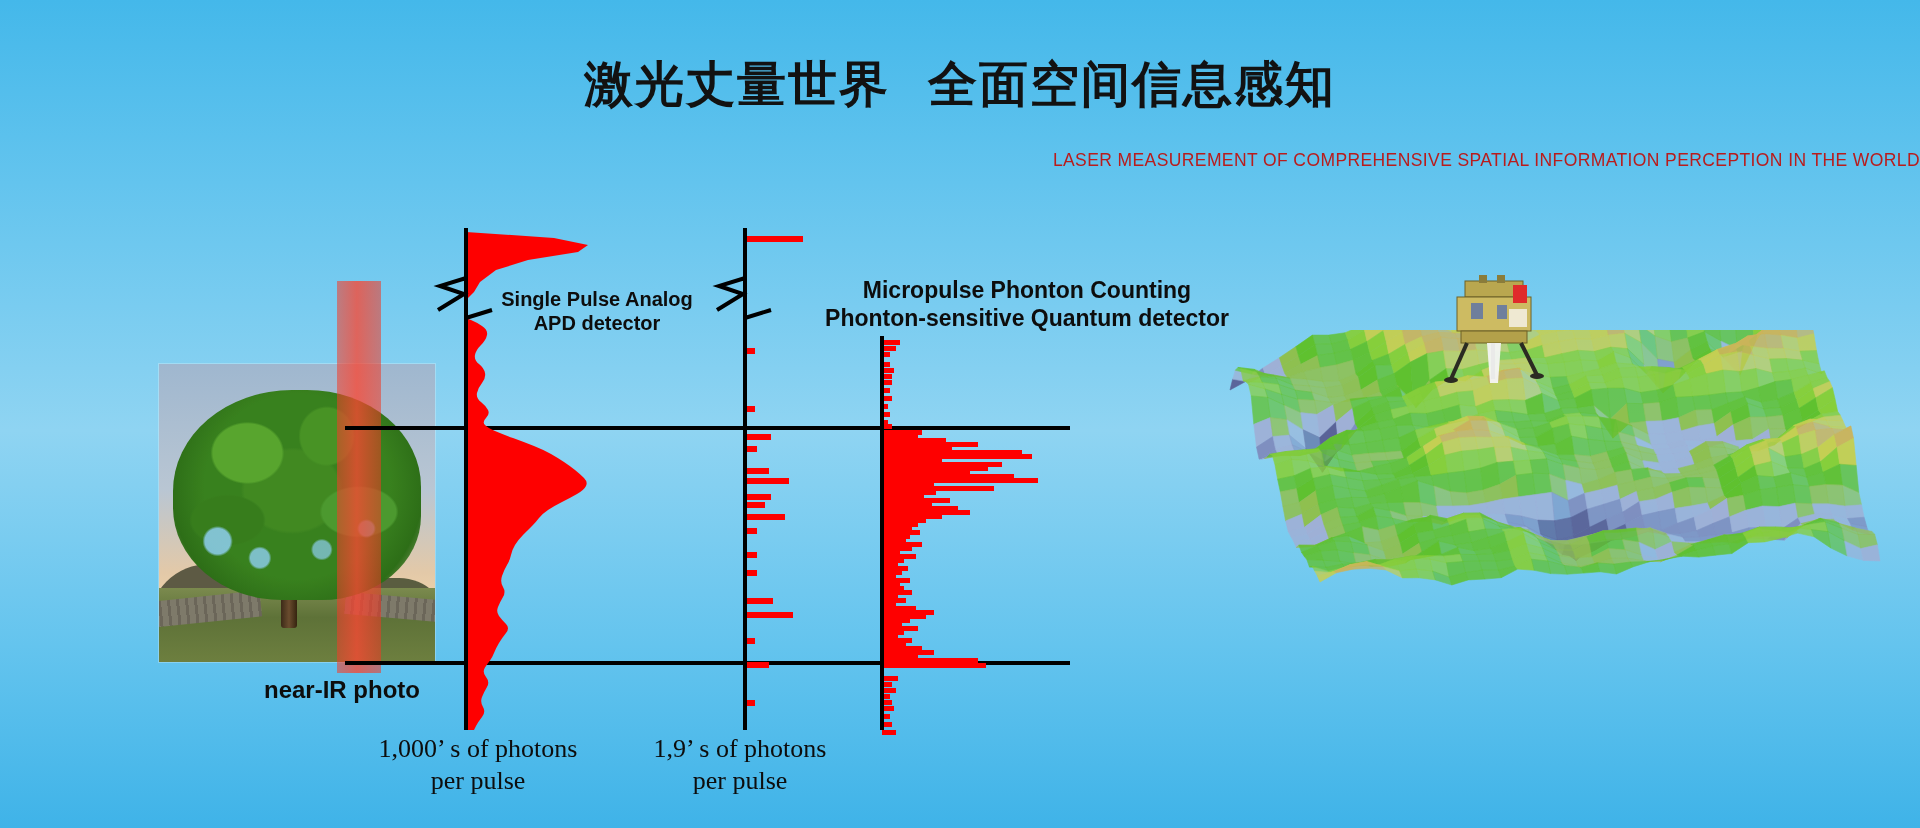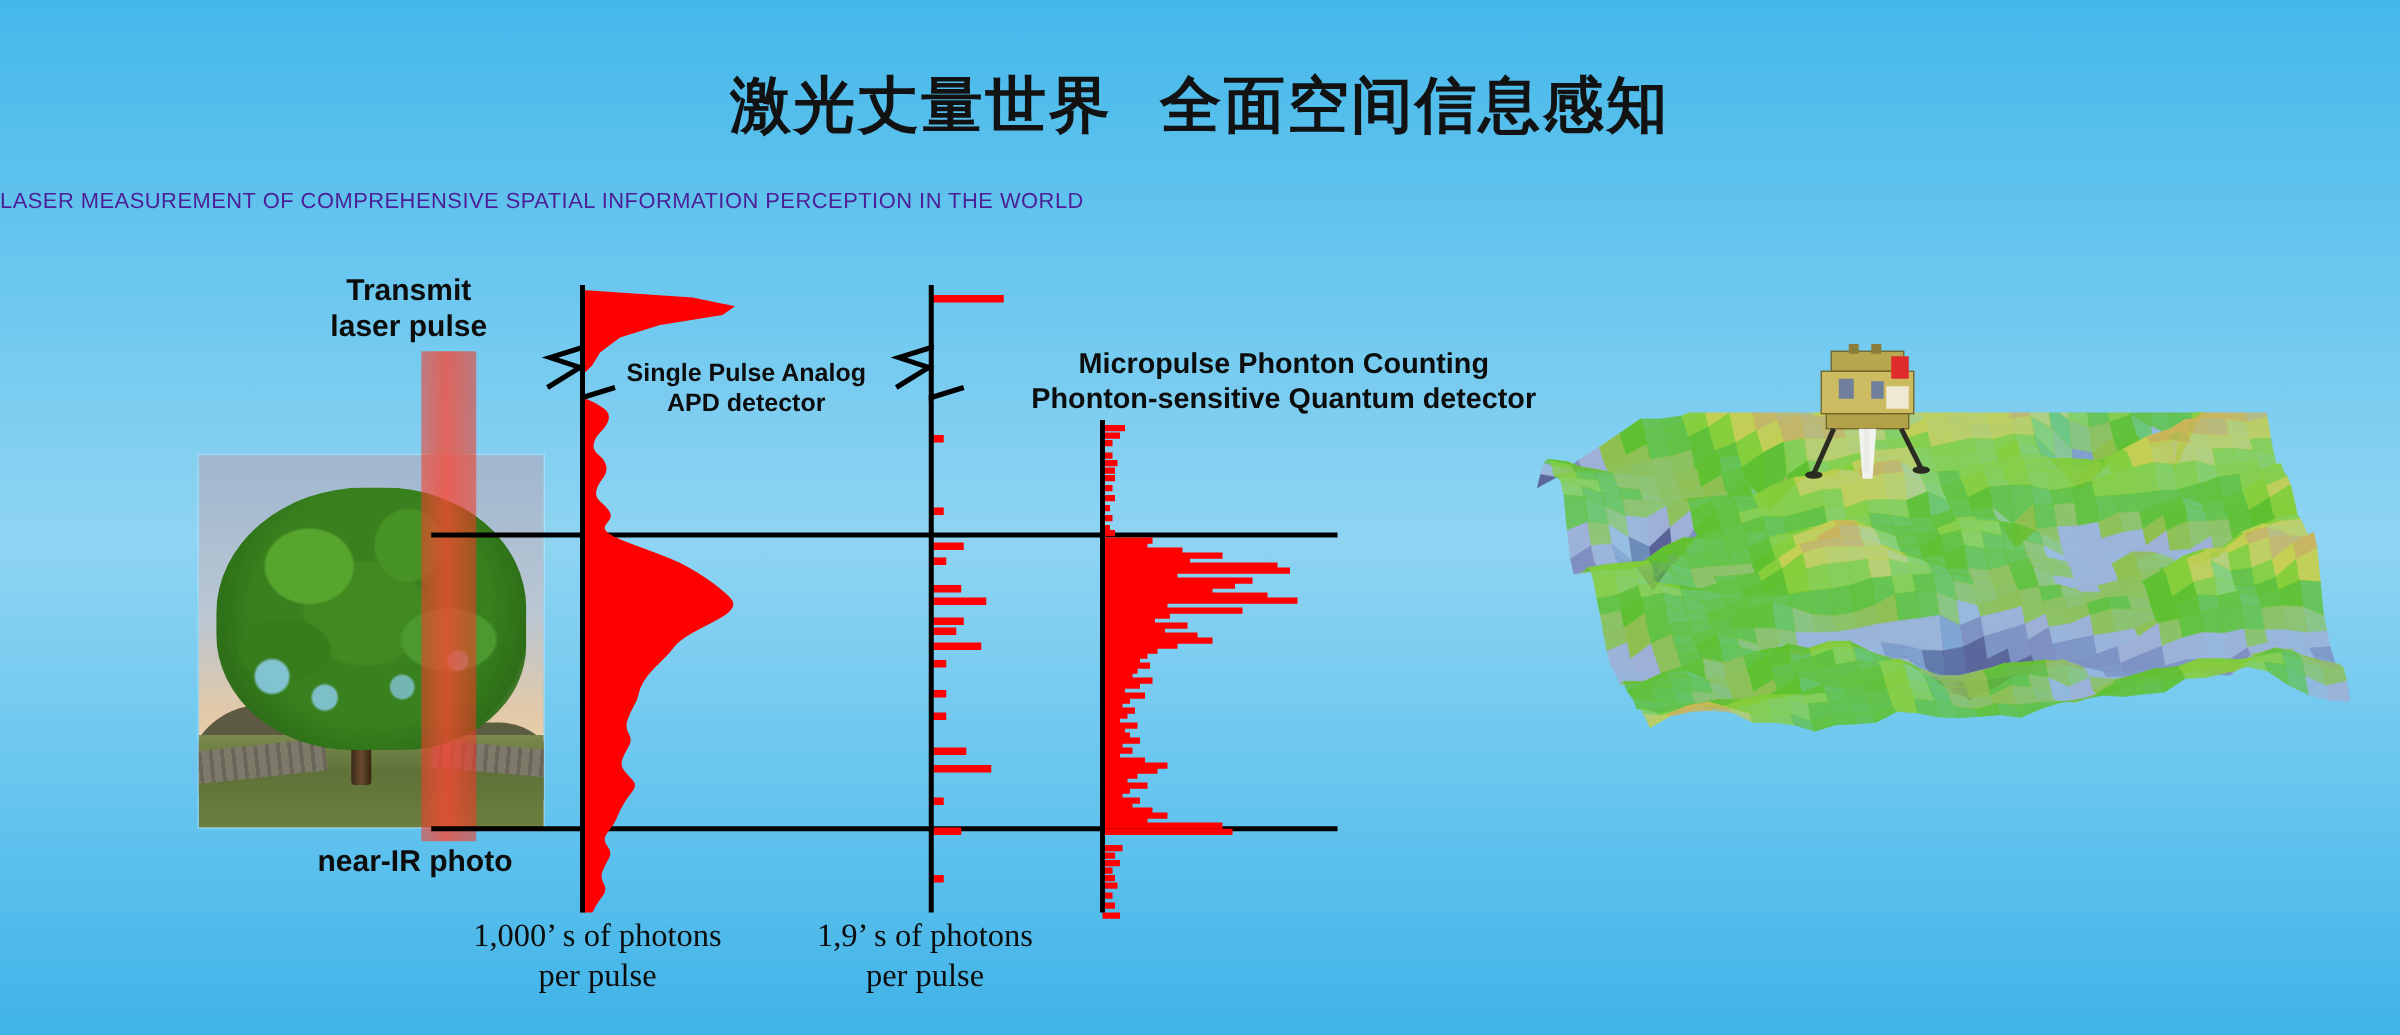--- a/index.html
+++ b/index.html
@@ -12,22 +12,22 @@
   #stage{position:absolute;inset:0;padding-left:28px;}
 
   
   .title{
     position:absolute;left:0;right:0;top:52px;text-align:center;
     font-size:49px;font-weight:bold;color:#121212;letter-spacing:2px;
     font-family:"DejaVu Sans","Liberation Sans",sans-serif;
     white-space:pre;
   }
   .subtitle{
-    position:absolute;left:0;right:0;top:150px;text-align:left;
-    font-size:17.5px;color:#4c1d95;letter-spacing:.4px;font-weight:400;
+    position:absolute;left:0;right:0;top:150px;text-align:right;
+    font-size:17.5px;color:#b91c1c;letter-spacing:.4px;font-weight:400;
     font-family:"Liberation Sans",sans-serif;
   }
 
   
   .lbl{position:absolute;color:#0d0d0d;font-weight:bold;text-align:center;line-height:1.22;white-space:pre;}
   .lbl-serif{font-family:"Liberation Serif",serif;font-weight:normal;}
 
   
   #photo{
     position:absolute;left:159px;top:364px;width:276px;height:298px;
@@ -105,24 +105,22 @@
     <div class="trunk"></div>
     <div class="branch" style="left:130px;bottom:150px;width:7px;height:58px;transform:rotate(34deg);"></div>
     <div class="branch" style="left:120px;bottom:150px;width:7px;height:62px;transform:rotate(-32deg);"></div>
     <div class="branch" style="left:126px;bottom:158px;width:6px;height:70px;transform:rotate(8deg);"></div>
     <div class="canopy"></div>
   </div>
   <div class="photo-frame"></div>
 
   <div id="laserbeam"></div>
 
-  <div class="lbl" style="left:232px;top:218px;width:190px;font-size:24px;">Transmit
-laser pulse</div>
-
-  <div class="lbl" style="left:222px;top:675px;width:220px;font-size:24px;">near-IR photo</div>
+
+  <div class="lbl" style="left:232px;top:675px;width:220px;font-size:24px;">near-IR photo</div>
 
   <div class="lbl" style="left:462px;top:287px;width:270px;font-size:20px;">Single Pulse Analog
 APD detector</div>
 
   <div class="lbl" style="left:812px;top:276px;width:430px;font-size:23px;">Micropulse Phonton Counting
 Phonton-sensitive Quantum detector</div>
 
   <div class="lbl lbl-serif" style="left:348px;top:733px;width:260px;font-size:26px;">1,000’ s of photons
 per pulse</div>
   <div class="lbl lbl-serif" style="left:625px;top:733px;width:230px;font-size:26px;">1,9’ s of photons

